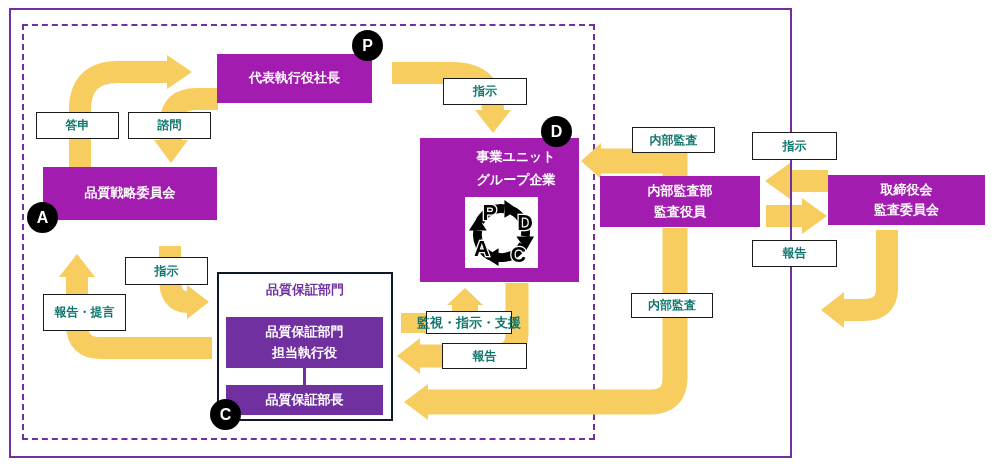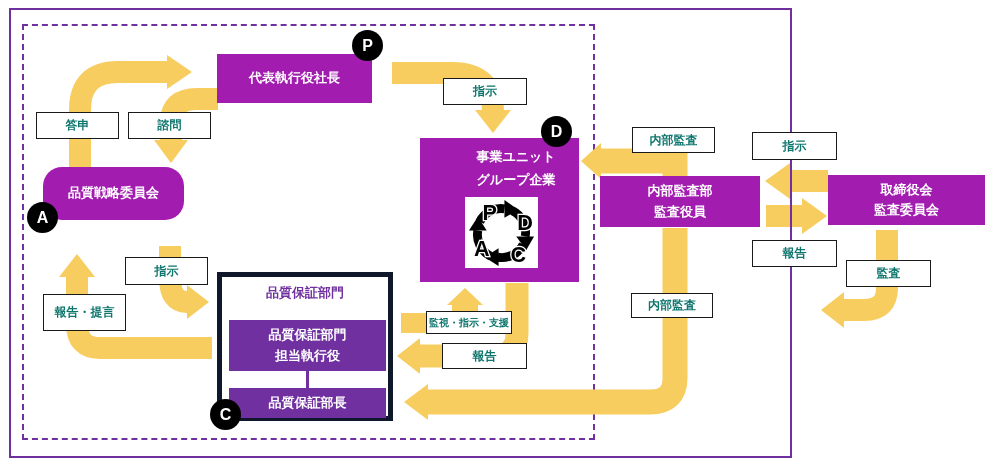--- a/index.html
+++ b/index.html
@@ -8,21 +8,21 @@
   .stage{position:absolute;left:0;top:0;width:1000px;height:468px;}
   .frame-solid{position:absolute;left:9px;top:8px;width:783px;height:450px;
        border:2px solid #7030A0;box-sizing:border-box;z-index:3;pointer-events:none;}
   .frame-dashed{position:absolute;left:22px;top:24px;width:573px;height:416px;
        border:2px dashed #7030A0;box-sizing:border-box;z-index:0;}
   .arrows{position:absolute;left:0;top:0;z-index:1;}
   .pbox{position:absolute;background:#a21caf;color:#fff;font-weight:bold;
        display:flex;flex-direction:column;align-items:center;justify-content:center;
        text-align:center;font-size:13px;line-height:1.55;z-index:2;box-sizing:border-box;}
   .qa-outer{position:absolute;left:217px;top:272px;width:176px;height:149px;
-       background:#fff;border:5px solid #0f172a;box-sizing:border-box;z-index:2;}
+       background:#fff;border:2px solid #0f172a;box-sizing:border-box;z-index:2;}
   .qa-title{position:absolute;left:0;top:7px;width:100%;text-align:center;
        color:#7030A0;font-weight:bold;font-size:13px;}
   .qa-inner{position:absolute;background:#7030A0;color:#fff;font-weight:bold;
        display:flex;flex-direction:column;align-items:center;justify-content:center;
        text-align:center;font-size:13px;line-height:1.55;}
   .qa-connector{position:absolute;left:84px;top:94px;width:3px;height:17px;background:#7030A0;}
   .wlabel{position:absolute;background:#fff;border:1.5px solid #1a1a1a;
        display:flex;align-items:center;justify-content:center;color:#0f766e;
        font-weight:bold;font-size:12px;z-index:4;box-sizing:border-box;white-space:nowrap;}
   .badge{position:absolute;width:31px;height:31px;border-radius:50%;background:#000;
@@ -70,21 +70,21 @@
       <polygon points="428,384 428,420 404,402"></polygon>
     </g>
   </svg>
 
   <div class="frame-solid"></div>
 
   <div class="pbox" style="left:217px;top:54px;width:155px;height:49px;">
     <div>代表執行役社長</div>
   </div>
 
-  <div class="pbox" style="left:43px;top:167px;width:141px;height:53px;border-radius:19px;">
+  <div class="pbox" style="left:43px;top:167px;width:174px;height:53px;">
     <div>品質戦略委員会</div>
   </div>
 
   <div class="pbox" style="left:420px;top:138px;width:159px;height:144px;"></div>
   <div class="bu-lines">
     <div>事業ユニット</div>
     <div>グループ企業</div>
   </div>
 
   <svg class="pdca" width="73" height="71" viewBox="0 0 74 72">
@@ -130,24 +130,23 @@
       <div>品質保証部長</div>
     </div>
   </div>
 
   <div class="wlabel" style="left:128px;top:112px;width:83px;height:27px;">諮問</div>
   <div class="wlabel" style="left:36px;top:112px;width:83px;height:27px;">答申</div>
   <div class="wlabel" style="left:443px;top:78px;width:84px;height:27px;">指示</div>
   <div class="wlabel" style="left:632px;top:127px;width:83px;height:26px;">内部監査</div>
   <div class="wlabel" style="left:752px;top:132px;width:85px;height:28px;">指示</div>
   <div class="wlabel" style="left:752px;top:240px;width:85px;height:27px;">報告</div>
-  <div class="wlabel" style="left:846px;top:260px;width:85px;height:27px;">監査</div>
   <div class="wlabel" style="left:125px;top:257px;width:83px;height:28px;">指示</div>
   <div class="wlabel" style="left:43px;top:294px;width:83px;height:37px;">報告・提言</div>
-  <div class="wlabel" style="left:426px;top:311px;width:86px;height:23px;font-size:10px;font-family:Liberation Mono, monospace;">監視・指示・支援</div>
+  <div class="wlabel" style="left:426px;top:311px;width:86px;height:23px;font-size:13px;font-family:Liberation Mono, monospace;">監視・指示・支援</div>
   <div class="wlabel" style="left:442px;top:343px;width:85px;height:26px;">報告</div>
   <div class="wlabel" style="left:631px;top:293px;width:82px;height:25px;">内部監査</div>
 
   <div class="badge" style="left:352px;top:30px;">P</div>
   <div class="badge" style="left:541px;top:116px;">D</div>
   <div class="badge" style="left:27px;top:202px;">A</div>
   <div class="badge" style="left:210px;top:399px;">C</div>
 
 </div>
 

